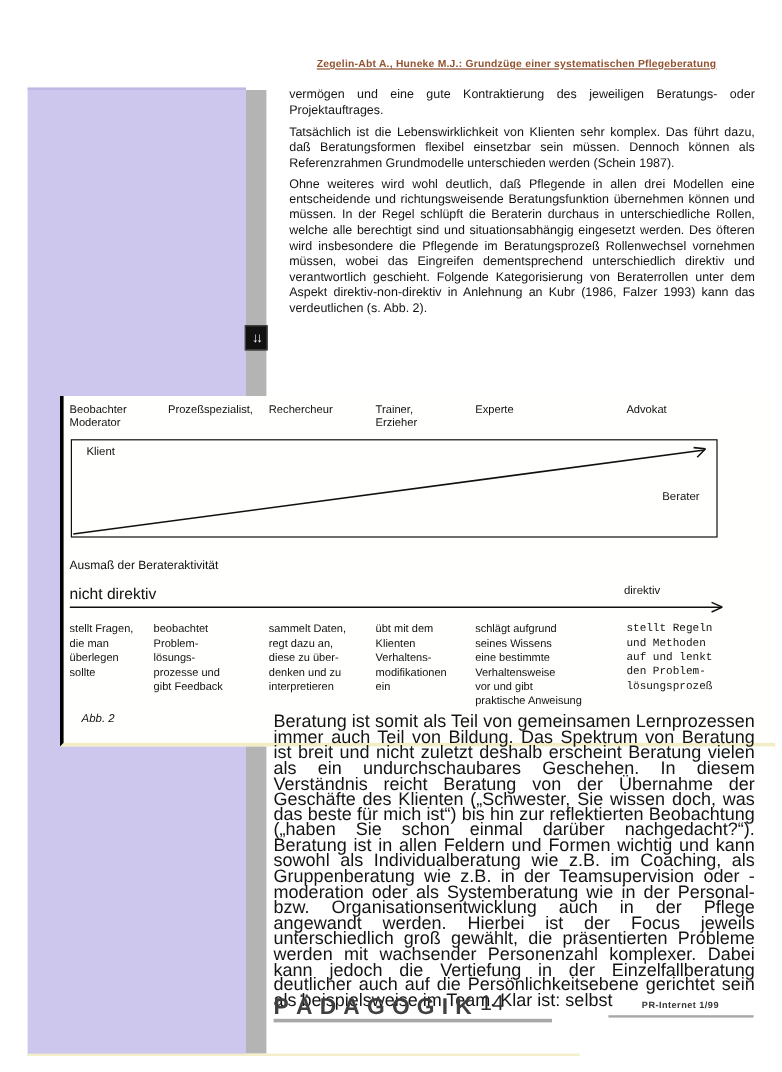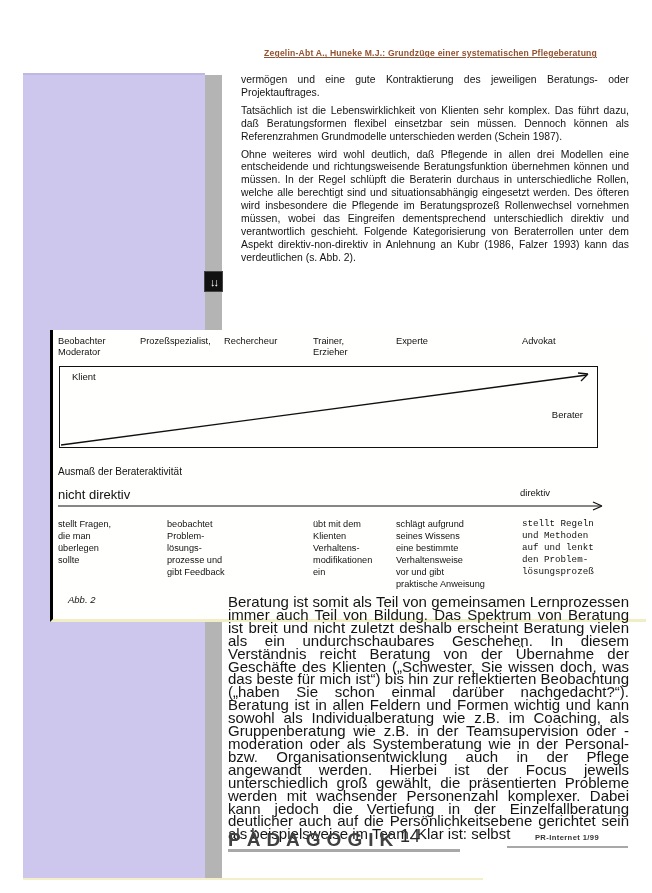--- a/index.html
+++ b/index.html
@@ -40,21 +40,21 @@
   .klient-label  { position:absolute; left:12px; top:4px;  font-size:9.5px; color:#111; }
   .berater-label { position:absolute; right:14px; top:42px; font-size:9.5px; color:#111; }
   .diag-svg { position:absolute; left:0; top:0; width:100%; height:100%; }
 
   .activity-label { position:absolute; left:5px; top:136px; font-size:10px; color:#111; }
   .scale-left  { position:absolute; left:5px;  top:157px; font-size:13px; color:#111; }
   .scale-right { position:absolute; left:467px; top:157px; font-size:9.5px; color:#111; }
   .scale-arrow { position:absolute; left:5px; top:170px; width:548px; height:12px; }
 
   .col { position:absolute; top:188px; font-size:9.2px; line-height:12px; white-space:pre-line; color:#111; }
-  .c0 { left:5px; width:70px; } .c1 { left:75px; width:92px;margin-left:39px; } .c2 { left:171px; width:88px; }
+  .c0 { left:5px; width:70px; } .c1 { left:75px; width:92px; } .c2 { left:171px; width:88px; }
   .c3 { left:260px; width:82px; } .c4 { left:343px; width:124px; } .c5 { left:469px; width:112px;font-family:Liberation Mono, monospace; }
 
   .caption { position:absolute; left:15px; top:264px; font-style:italic; font-size:9.5px; color:#111; }
 
   
   .pedagogik { position:absolute; left:228px; top:829px; font-size:19px; font-weight:bold;
     letter-spacing:6px; color:#404040; }
   .page-num { position:absolute; left:400px; top:826px; font-size:18px; font-weight:normal; color:#2b2b2b; }
   .rule-left  { position:absolute; left:228px; top:849px; width:232px; height:3px; background:#a8a8a8; }
   .issue { position:absolute; left:505px; top:833px; width:124px; font-size:7.6px; font-weight:bold;
@@ -113,20 +113,25 @@
 
     <div class="col c0">stellt Fragen,
 die man
 überlegen
 sollte</div>
     <div class="col c1">beobachtet
 Problem-
 lösungs-
 prozesse und
 gibt Feedback</div>
+    <div class="col c2">sammelt Daten,
+regt dazu an,
+diese zu über-
+denken und zu
+interpretieren</div>
     <div class="col c3">übt mit dem
 Klienten
 Verhaltens-
 modifikationen
 ein</div>
     <div class="col c4">schlägt aufgrund
 seines Wissens
 eine bestimmte
 Verhaltensweise
 vor und gibt

